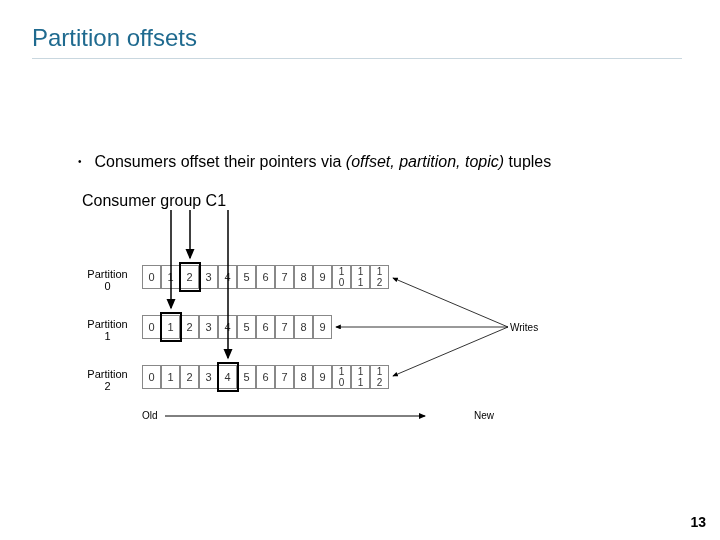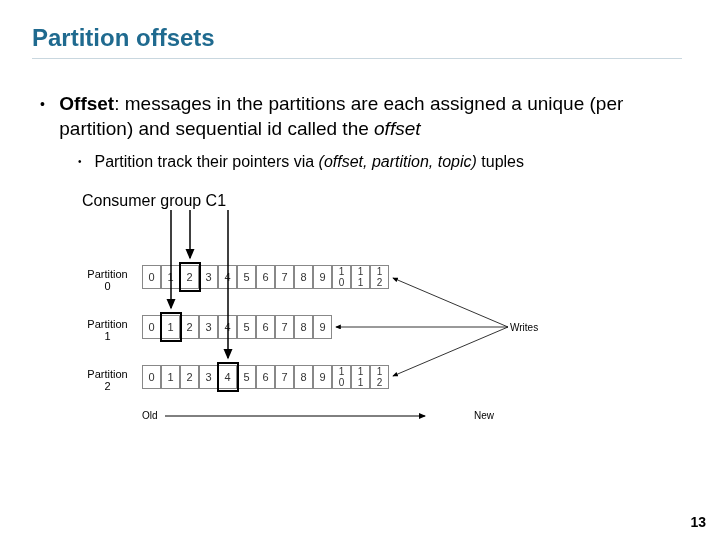--- a/index.html
+++ b/index.html
@@ -18,21 +18,21 @@
     width: 720px;
     height: 540px;
     box-sizing: border-box;
   }
   .title {
     position: absolute;
     left: 32px;
     top: 24px;
     font-size: 24px;
     color: #1f6a8f;
-    font-weight: 700;
+    font-weight: 400;
   }
   .title-underline {
     position: absolute;
     left: 32px;
     top: 58px;
     width: 650px;
     height: 1px;
     background: #c9d7df;
   }
   .bullet-1 {
@@ -138,31 +138,25 @@
   }
 </style>
 </head>
 <body>
 
 <div class="slide">
 
   <div class="title">Partition offsets</div>
   <div class="title-underline"></div>
 
-  <div class="bullet-1">
-    <span class="dot">•</span>
-    <span class="text">
-      <b><span>Offset</span></b><span>:  messages in the partitions are each assigned a unique (per partition) and sequential id called the </span><i><span>offset</span></i>
-    </span>
-  </div>
 
   <div class="bullet-2">
     <span class="dot">•</span>
     <span class="text">
-      <span>Partition track their pointers via </span><i><span>(offset, partition, topic)</span></i><span> tuples</span>
+      <span>Consumers offset their pointers via </span><i><span>(offset, partition, topic)</span></i><span> tuples</span>
     </span>
   </div>
 
   <div class="consumer-label">Consumer group C1</div>
 
   <div class="diagram">
 
     <div class="partition-label" style="left:0;top:58px;">
       <span>Partition</span><br>
       <span>0</span>

